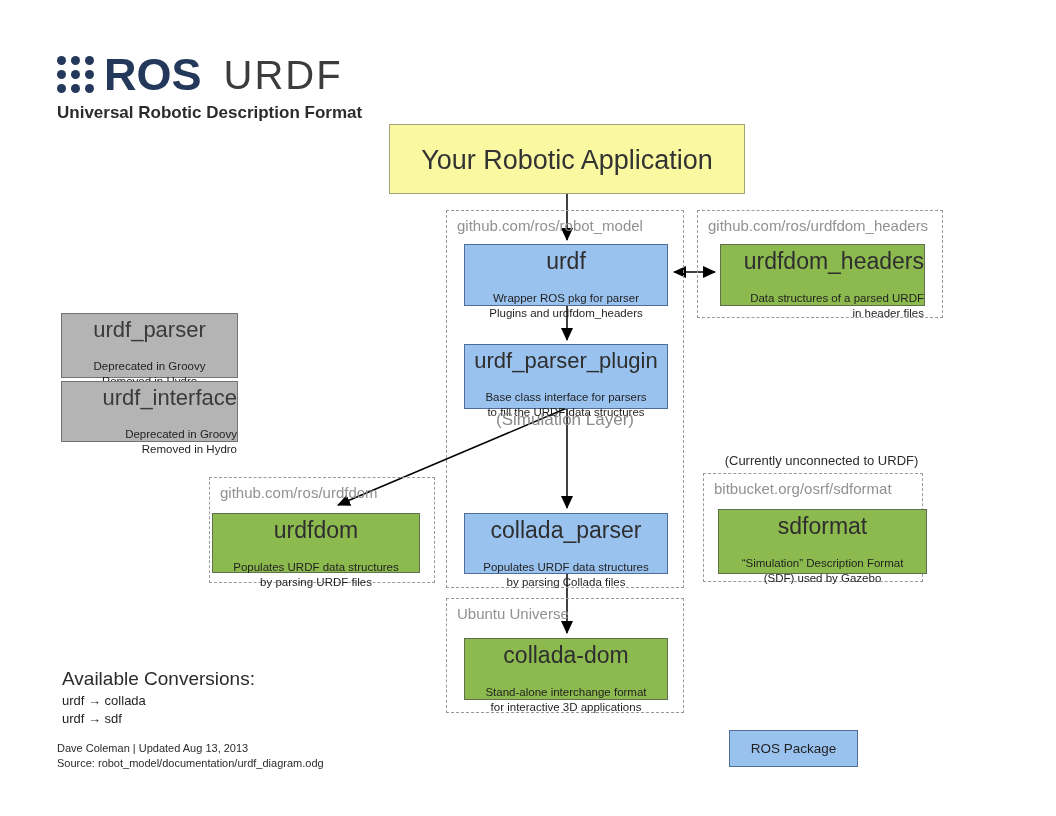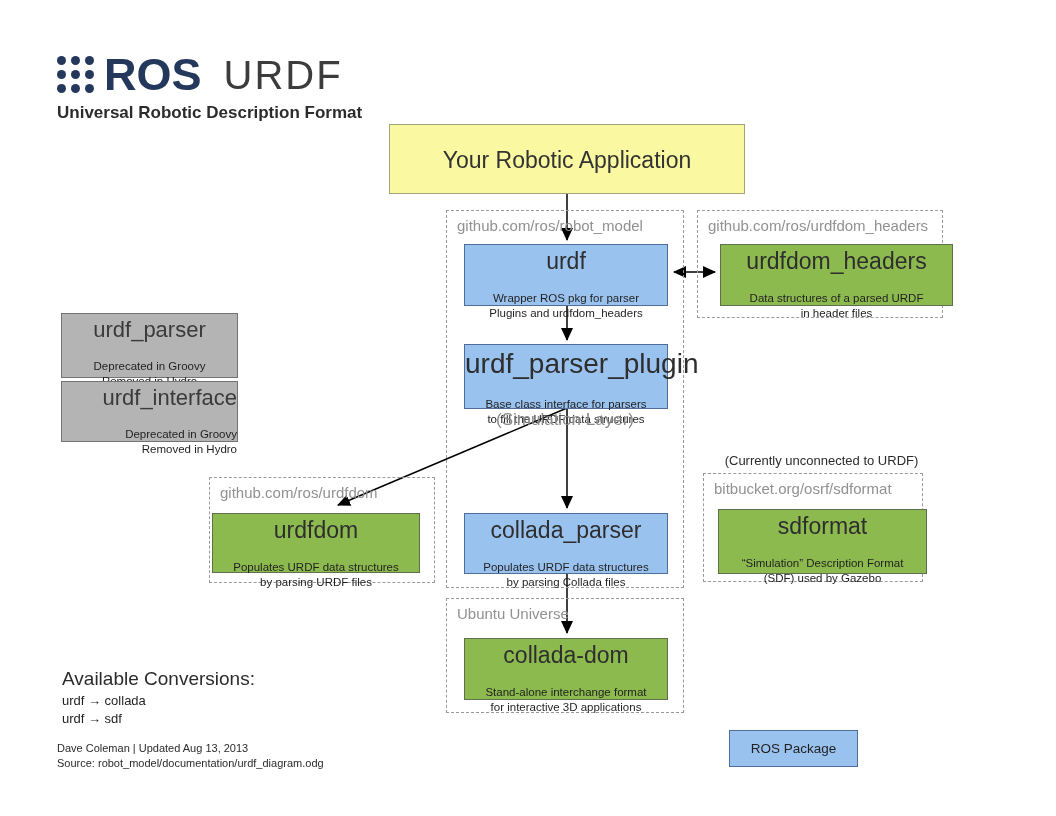--- a/index.html
+++ b/index.html
@@ -21,30 +21,30 @@
   .node-desc{font-size:11.5px;color:#1f1f1f;line-height:1.3;white-space:pre-line;margin-top:17px;}
   .blue{background:#9ac2ef;border:1px solid #4f6d99;}
   .green{background:#8dba4f;border:1px solid #5f6f50;}
   .gray{background:#b4b4b4;border:1px solid #737373;}
   .yellow{background:#faf8a0;border:1px solid #a3a379;}
   
   .group{position:absolute;box-sizing:border-box;border:1px dashed #9a9a9a;}
   .group-label{font-size:15px;color:#919191;padding:6px 0 0 10px;white-space:nowrap;}
   
   .app-box{left:389px;top:124px;width:356px;height:70px;display:flex;align-items:center;justify-content:center;}
-  .app-label{font-size:23px;color:#333;}
+  .app-label{font-size:27px;color:#333;}
   .grp-robot-model{left:446px;top:210px;width:238px;height:378px;}
   .grp-headers{left:697px;top:210px;width:246px;height:108px;}
   .grp-urdfdom{left:209px;top:477px;width:226px;height:106px;}
   .grp-sdformat{left:703px;top:473px;width:220px;height:109px;}
   .grp-ubuntu{left:446px;top:598px;width:238px;height:115px;}
   .n-urdf{left:17px;top:33px;width:204px;height:62px;}
   .n-upp{left:17px;top:133px;width:204px;height:65px;}
   .n-collada-parser{left:17px;top:302px;width:204px;height:61px;}
-  .n-headers{left:22px;top:33px;width:233px;height:62px;}
+  .n-headers{left:22px;top:33px;width:205px;height:62px;text-align:right;}
   .n-urdfdom{left:2px;top:35px;width:208px;height:60px;}
   .n-sdformat{left:14px;top:35px;width:209px;height:65px;}
   .n-colladadom{left:17px;top:39px;width:204px;height:62px;}
   .n-urdf-parser{left:61px;top:313px;width:177px;height:65px;}
   .n-urdf-interface{left:61px;top:381px;width:177px;height:61px;text-align:right;}
   .gray .node-title{font-size:22px;color:#3a3a3a;}
   .abstraction{position:absolute;left:446px;top:410px;width:238px;text-align:center;
     font-size:17px;color:#8a8a8a;}
   .sdformat-note{position:absolute;left:703px;top:453px;width:237px;text-align:center;
     font-size:13px;color:#2b2b2b;}
@@ -113,21 +113,21 @@
   </div>
 
   <div class="group grp-robot-model">
     <div class="group-label">github.com/ros/robot_model</div>
     <div class="node blue n-urdf">
       <div class="node-title">urdf</div>
       <div class="node-desc">Wrapper ROS pkg for parser
 Plugins and urdfdom_headers</div>
     </div>
     <div class="node blue n-upp">
-      <div class="node-title" style="font-size:28px;text-align:center;">urdf_parser_plugin</div>
+      <div class="node-title" style="font-size:22px;text-align:center;">urdf_parser_plugin</div>
       <div class="node-desc">Base class interface for parsers
 to fill the URDF data structures</div>
     </div>
     <div class="node blue n-collada-parser">
       <div class="node-title">collada_parser</div>
       <div class="node-desc">Populates URDF data structures
 by parsing Collada files</div>
     </div>
   </div>
   <div class="abstraction">(Simulation Layer)</div>

